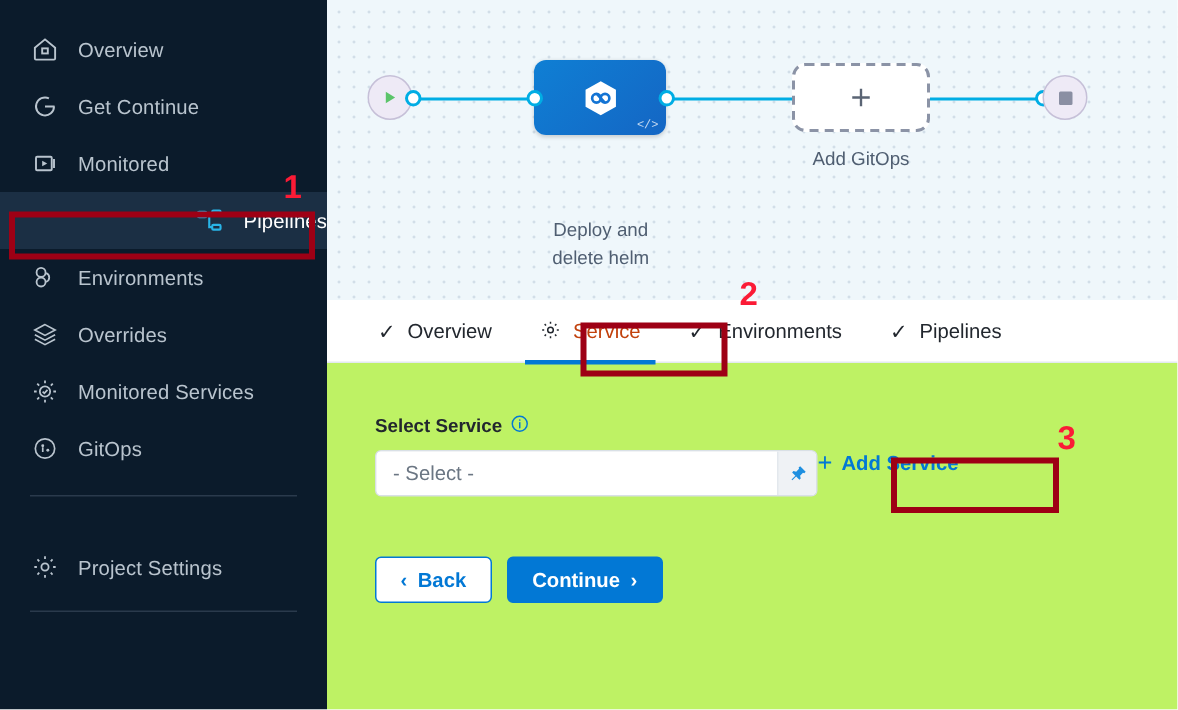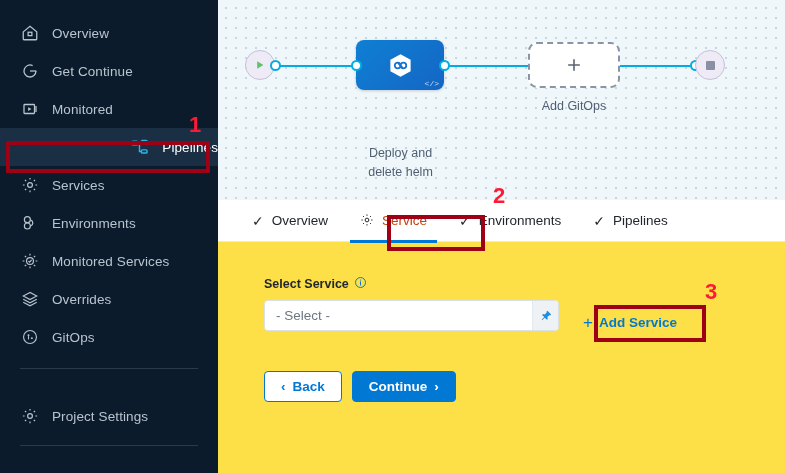--- a/index.html
+++ b/index.html
@@ -106,26 +106,26 @@
     position: relative;
   }
   .tab.active { color: #c2410c; }
   .tab.active::after {
     content:""; position:absolute; left: 6px; right: 6px; bottom: -1px;
     height: 3px; background: #0278D5;
   }
   .tab .chk { color: #22272E; font-size: 14px; line-height: 1; }
 
   
-  #form { padding: 34px 0 0 46px; background: #fde047; height: 231px; }
+  #form { padding: 34px 0 0 32px; background: #bef264; height: 231px; }
   .field-label {
     font-size: 12.5px; font-weight: bold; color: #22272E;
     display:flex; align-items:center; gap: 5px; margin-bottom: 8px;
   }
-  .select-row { display:flex; align-items:flex-end; gap: 24px; }
+  .select-row { display:flex; align-items:flex-start; }
   .select-wrap {
     width: 295px; height: 31px; display:flex;
     border: 1px solid #D9E0E6; border-radius: 4px; background:#fff;
     overflow:hidden;
   }
   .select-box {
     flex: 1 1 auto; display:flex; align-items:center; padding-left: 11px;
     font-size: 13.5px; color: #6B7683; background:#fff;
   }
   .pin-btn {
@@ -200,61 +200,52 @@
         <svg width="19" height="19" viewBox="0 0 24 24" fill="none" stroke="#29B5E8" stroke-width="1.8">
           <rect x="2.5" y="4" width="7" height="4.5" rx="1"></rect>
           <rect x="14.5" y="3" width="7" height="4" rx="1"></rect>
           <rect x="14.5" y="15" width="7" height="4" rx="1"></rect>
           <path d="M9.5 6.2h2.5v10.8h2.5M12 6.2V5"></path>
         </svg>
       </span>
       <span>Pipelines</span>
     </div>
 
-    <div class="nav-item">
-      <span class="ic">
-        <svg width="18" height="18" viewBox="0 0 24 24" fill="none" stroke="#B9C4CE" stroke-width="1.6">
-          <circle cx="12" cy="12" r="3.2"></circle>
-          <path d="M12 2.5v2.3M12 19.2v2.3M21.5 12h-2.3M4.8 12H2.5M18.7 5.3l-1.6 1.6M6.9 17.1l-1.6 1.6M18.7 18.7l-1.6-1.6M6.9 6.9 5.3 5.3"></path>
-        </svg>
-      </span>
-      <span>Services</span>
-    </div>
 
     <div class="nav-item">
       <span class="ic">
         <svg width="18" height="18" viewBox="0 0 24 24" fill="none" stroke="#B9C4CE" stroke-width="1.6">
           <circle cx="8.5" cy="7.5" r="4"></circle>
           <circle cx="8.5" cy="16" r="4"></circle>
           <path d="M13 8.2a4 4 0 0 1 0 7.6"></path>
         </svg>
       </span>
       <span>Environments</span>
     </div>
 
     <div class="nav-item">
       <span class="ic">
+        <svg width="18" height="18" viewBox="0 0 24 24" fill="none" stroke="#B9C4CE" stroke-width="1.5">
+          <path d="M12 3.2 3 8l9 4.8L21 8z"></path>
+          <path d="M3 12.2 12 17l9-4.8"></path>
+          <path d="M3 16.2 12 21l9-4.8"></path>
+        </svg>
+      </span>
+      <span>Overrides</span>
+    </div>
+
+    <div class="nav-item">
+      <span class="ic">
         <svg width="18" height="18" viewBox="0 0 24 24" fill="none" stroke="#B9C4CE" stroke-width="1.6">
           <circle cx="12" cy="12" r="4.6"></circle>
           <path d="M9.9 12.1l1.5 1.5 2.8-3"></path>
           <path d="M12 2.2v2.4M12 19.4v2.4M21.8 12h-2.4M4.6 12H2.2M18.9 5.1l-1.7 1.7M6.8 17.2l-1.7 1.7M18.9 18.9l-1.7-1.7M6.8 6.8 5.1 5.1"></path>
         </svg>
       </span>
       <span>Monitored Services</span>
-    </div>
-
-    <div class="nav-item">
-      <span class="ic">
-        <svg width="18" height="18" viewBox="0 0 24 24" fill="none" stroke="#B9C4CE" stroke-width="1.5">
-          <path d="M12 3.2 3 8l9 4.8L21 8z"></path>
-          <path d="M3 12.2 12 17l9-4.8"></path>
-          <path d="M3 16.2 12 21l9-4.8"></path>
-        </svg>
-      </span>
-      <span>Overrides</span>
     </div>
 
     <div class="nav-item">
       <span class="ic">
         <svg width="18" height="18" viewBox="0 0 24 24" fill="none" stroke="#B9C4CE" stroke-width="1.5">
           <circle cx="12" cy="12" r="8.6"></circle>
           <circle cx="10" cy="9.5" r="1.3" fill="#B9C4CE" stroke="none"></circle>
           <circle cx="14.5" cy="13.5" r="1.3" fill="#B9C4CE" stroke="none"></circle>
           <path d="M10 10.8v4.4"></path>
         </svg>

